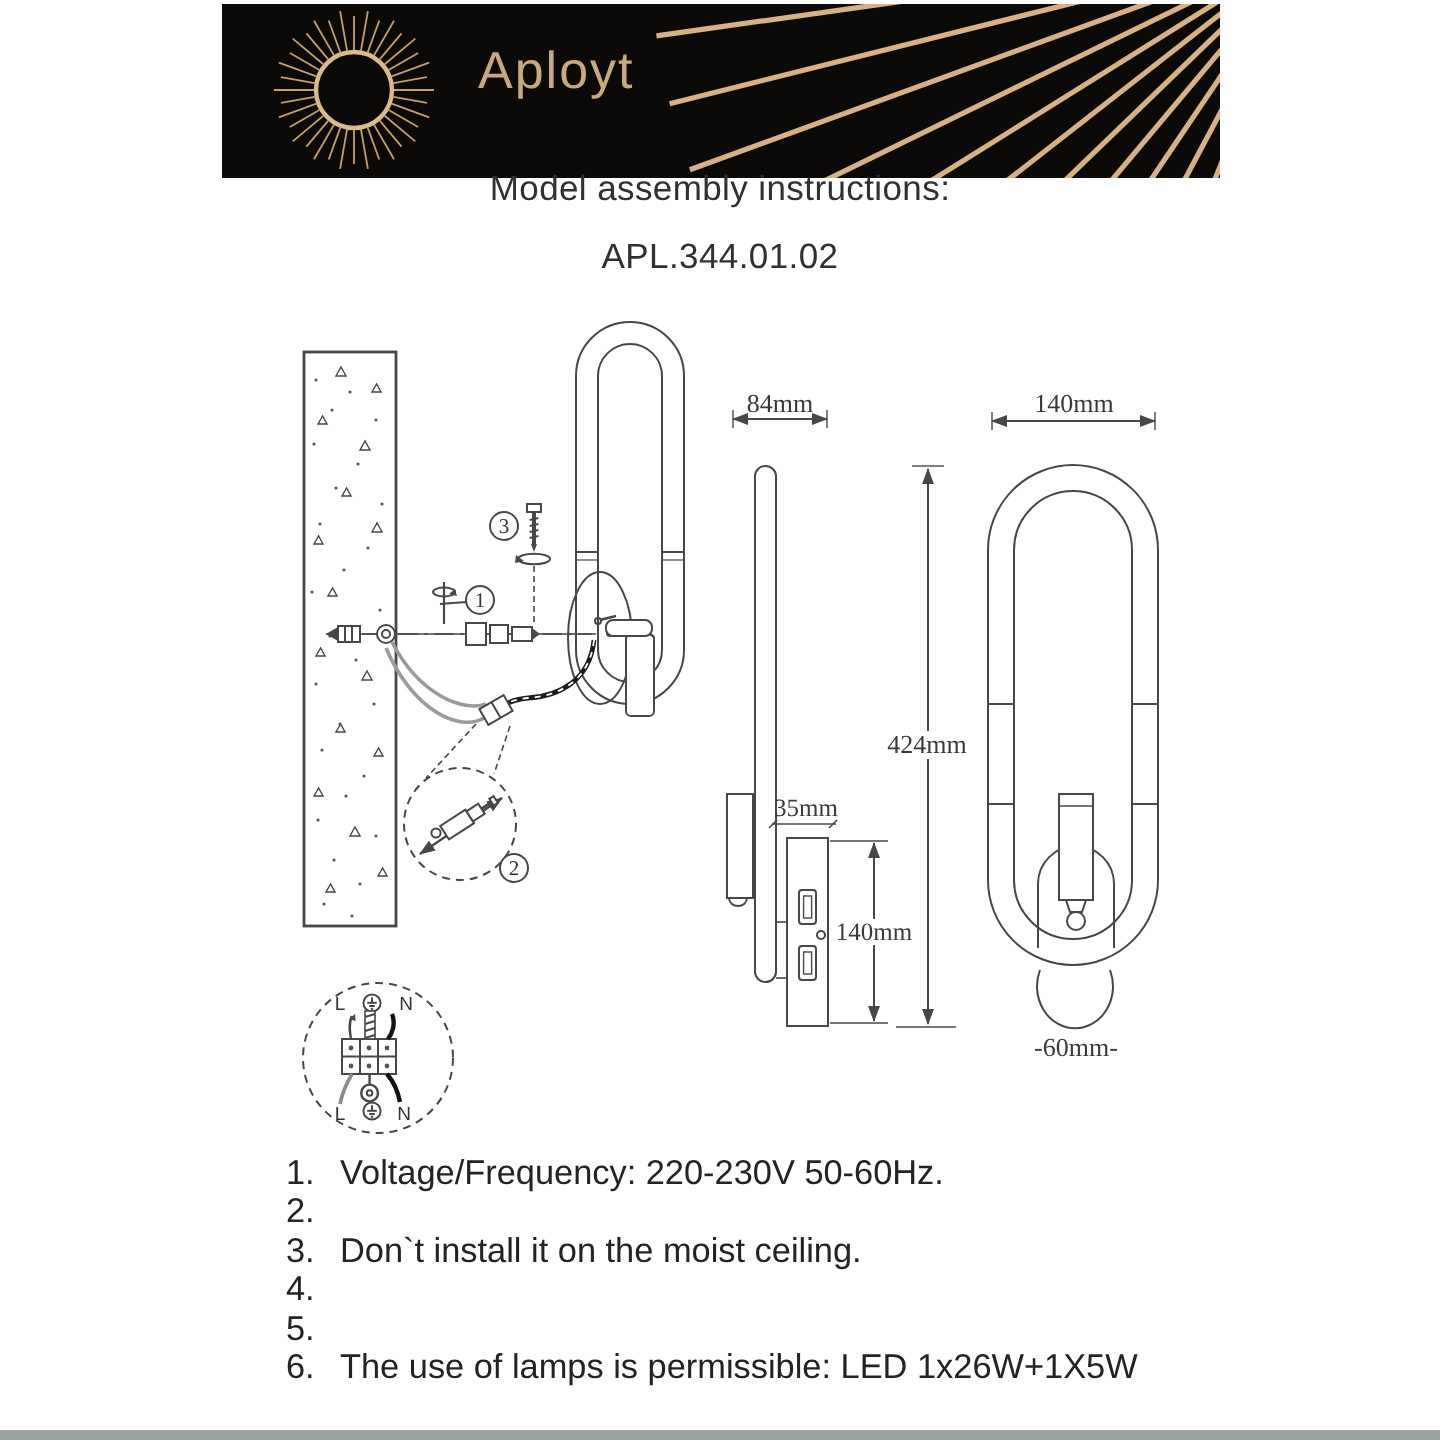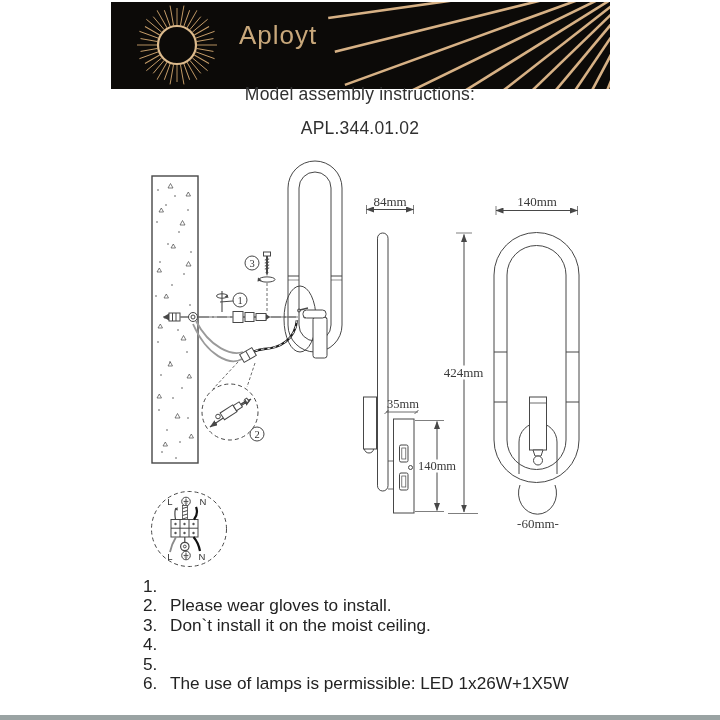--- a/index.html
+++ b/index.html
@@ -341,24 +341,24 @@
         <path d="M533,450 L543,450 L541,456 L535,456 Z" fill="#fff"></path>
         <circle cx="538" cy="460.5" r="4.5" fill="#fff"></circle>
         <text class="dim" x="538" y="528" text-anchor="middle" stroke="none">-60mm-</text>
       </g>
     </g>
   </svg>
 
   <div class="instructions">
     <div class="row">
       <span class="num">1.</span>
+      <span>Voltage/Frequency: 220-230V 50-60Hz.</span>
     </div>
     <div class="row">
       <span class="num">2.</span>
-      <span>Please wear gloves to install.</span>
     </div>
     <div class="row">
       <span class="num">3.</span>
       <span>Don`t install it on the moist ceiling.</span>
     </div>
     <div class="row">
       <span class="num">4.</span>
     </div>
     <div class="row">
       <span class="num">5.</span>

